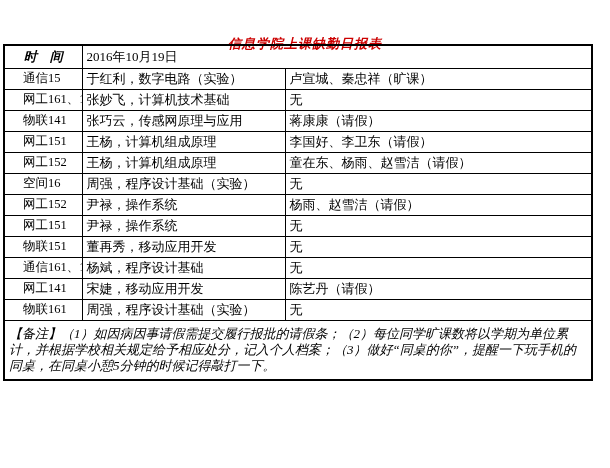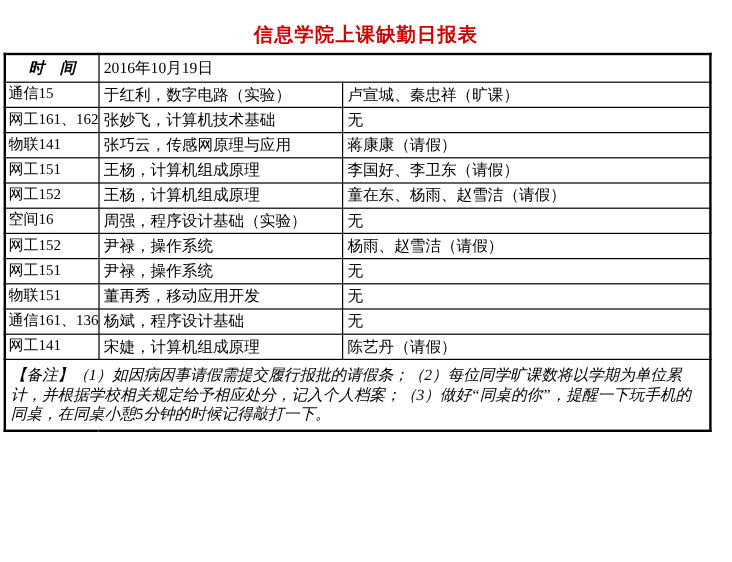--- a/index.html
+++ b/index.html
@@ -6,28 +6,29 @@
   .page {
     position: relative;
     width: 610px;
     height: 468px;
     background: #ffffff;
     font-family: "Liberation Serif", serif;
     color: #000000;
     overflow: hidden;
   }
   .title {
-    margin: 0;
+    margin: 16px;
     padding-top: 19px;
     text-align: center;
     font-family: "Liberation Sans", sans-serif;
     font-weight: bold;
-    font-size: 16px;
+    font-size: 13px;
     letter-spacing: 1px;
     color: #cc0000;
+    font-style: italic;
   }
   table.report {
     position: absolute;
     left: 3px;
     top: 44px;
     width: 588px;
     border-collapse: collapse;
     table-layout: fixed;
     border: 2px solid #000000;
   }
@@ -52,21 +53,21 @@
     text-align: center;
     font-weight: bold;
     font-style: italic;
     padding: 0 2px;
   }
   tr.data-row td {
     height: 20px;
     text-align: left;
     white-space: nowrap;
   }
-  tr.data-row td.c1 { padding: 0 2px; font-size: 12.5px; }
+  tr.data-row td.c1 { padding: 0 18px; font-size: 12.5px; }
   td.note {
     height: 58px;
     vertical-align: top;
     font-style: italic;
     font-size: 12.5px;
     line-height: 15px;
     padding: 3px 6px;
     white-space: normal;
   }
 </style>
@@ -133,22 +134,27 @@
       <td class="c2">董再秀，移动应用开发</td>
       <td class="c3">无</td>
     </tr>
         <tr class="data-row">
       <td class="c1">通信161、136</td>
       <td class="c2">杨斌，程序设计基础</td>
       <td class="c3">无</td>
     </tr>
         <tr class="data-row">
       <td class="c1">网工141</td>
-      <td class="c2">宋婕，计算机组成原理</td>
+      <td class="c2">宋婕，移动应用开发</td>
       <td class="c3">陈艺丹（请假）</td>
+    </tr>
+        <tr class="data-row">
+      <td class="c1">物联161</td>
+      <td class="c2">周强，程序设计基础（实验）</td>
+      <td class="c3">无</td>
     </tr>
         <tr class="note-row">
         <td class="note" colspan="3">【备注】（1）如因病因事请假需提交履行报批的请假条；（2）每位同学旷课数将以学期为单位累计，并根据学校相关规定给予相应处分，记入个人档案；（3）做好“同桌的你”，提醒一下玩手机的同桌，在同桌小憩5分钟的时候记得敲打一下。</td>
       </tr>
     </tbody>
   </table>
 
 </div>
 
 </body></html>

